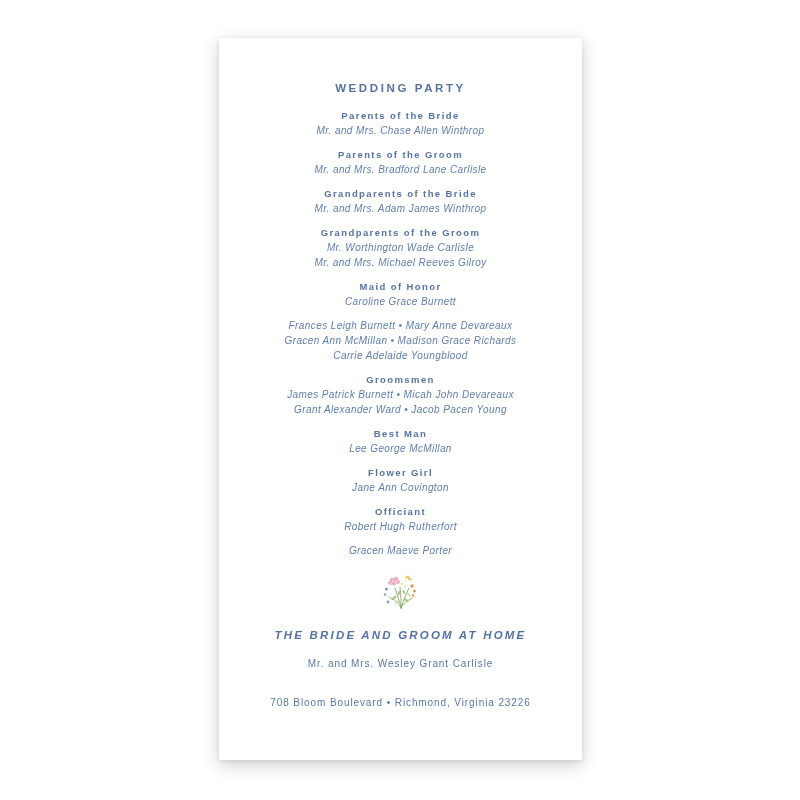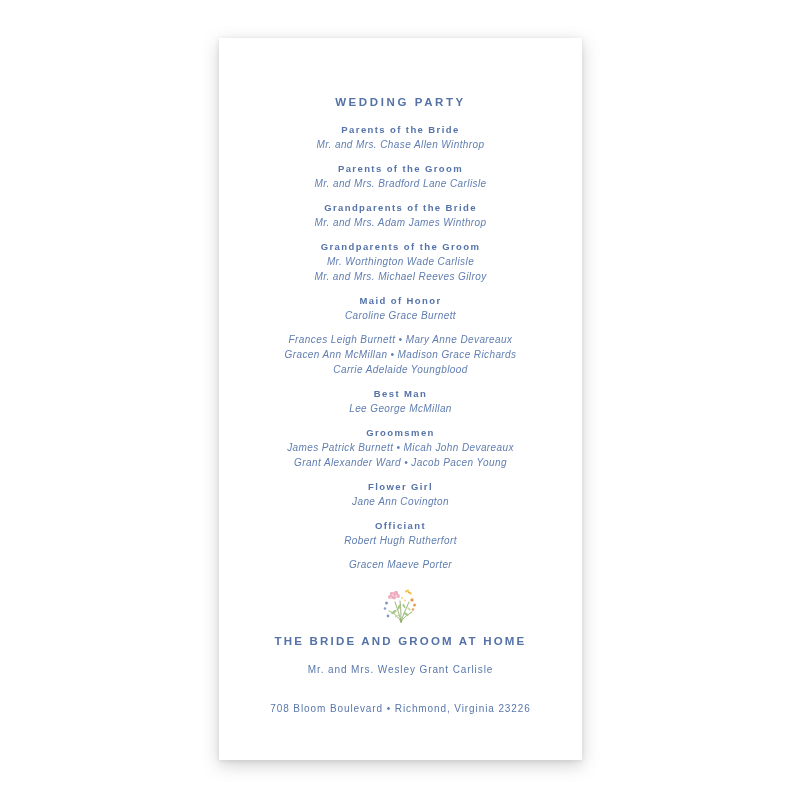--- a/index.html
+++ b/index.html
@@ -12,21 +12,21 @@
   .stage {
     position: relative;
     width: 800px; height: 800px;
   }
   .card {
     position: absolute;
     left: 219px; top: 38px;
     width: 363px; height: 722px;
     background: #ffffff;
     box-shadow: 0 5px 16px rgba(100,100,100,0.30), 0 1px 4px rgba(120,120,120,0.18);
-    padding: 56px 18px 0 18px;
+    padding: 42px 18px 0 18px;
     text-align: center;
     color: #5877ab;
   }
   .card-title {
     font-size: 11.5px;
     font-weight: 600;
     letter-spacing: 2.6px;
     line-height: 16px;
     margin-bottom: 12px;
     color: #5472a6;
@@ -49,22 +49,23 @@
   .floral {
     margin: 13px auto 0 auto;
     width: 44px; height: 40px;
     line-height: 0;
   }
   .home-heading {
     font-size: 11.5px;
     font-weight: 600;
     letter-spacing: 2.2px;
     line-height: 16px;
-    margin-top: 8px;
+    margin-top: 16px;
     color: #5472a6;
+    font-style: italic;
   }
   .home-name {
     margin-top: 13px;
     font-size: 10px;
     letter-spacing: 0.9px;
     line-height: 15px;
     color: #5877ab;
   }
   .home-address {
     margin-top: 24px;
@@ -108,28 +109,28 @@
       <div class="name">Caroline Grace Burnett</div>
     </div>
 
     <div class="section">
       <div class="name">Frances Leigh Burnett  •  Mary Anne Devareaux</div>
       <div class="name">Gracen Ann McMillan  •  Madison Grace Richards</div>
       <div class="name">Carrie Adelaide Youngblood</div>
     </div>
 
     <div class="section">
-      <div class="role">Best Man</div>
-      <div class="name">Lee George McMillan</div>
-    </div>
-
-    <div class="section">
       <div class="role">Groomsmen</div>
       <div class="name">James Patrick Burnett  •  Micah John Devareaux</div>
       <div class="name">Grant Alexander Ward  •  Jacob Pacen Young</div>
+    </div>
+
+    <div class="section">
+      <div class="role">Best Man</div>
+      <div class="name">Lee George McMillan</div>
     </div>
 
     <div class="section">
       <div class="role">Flower Girl</div>
       <div class="name">Jane Ann Covington</div>
     </div>
 
     <div class="section">
       <div class="role">Officiant</div>
       <div class="name">Robert Hugh Rutherfort</div>

